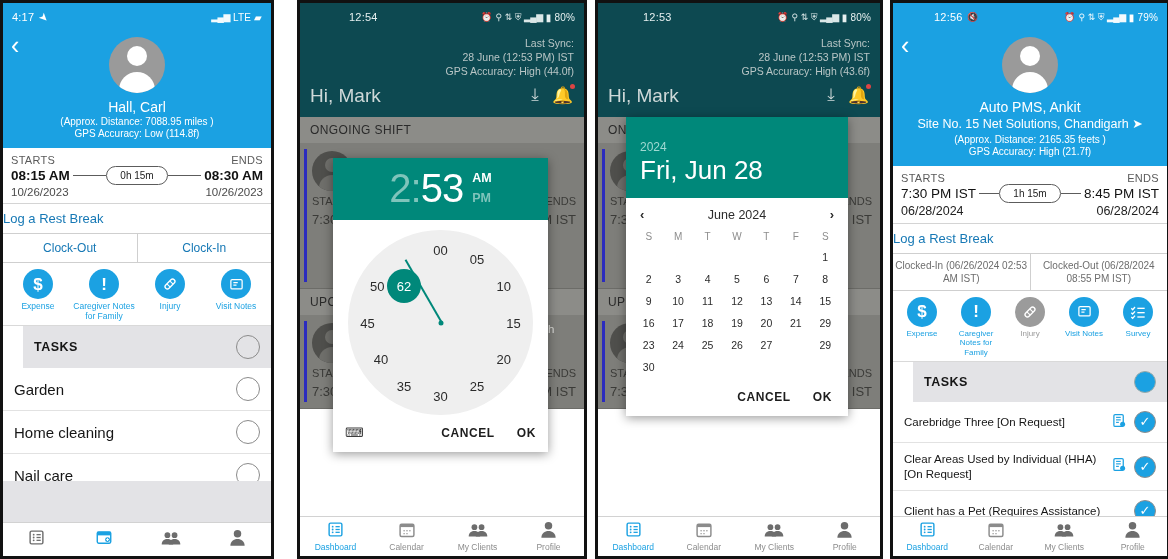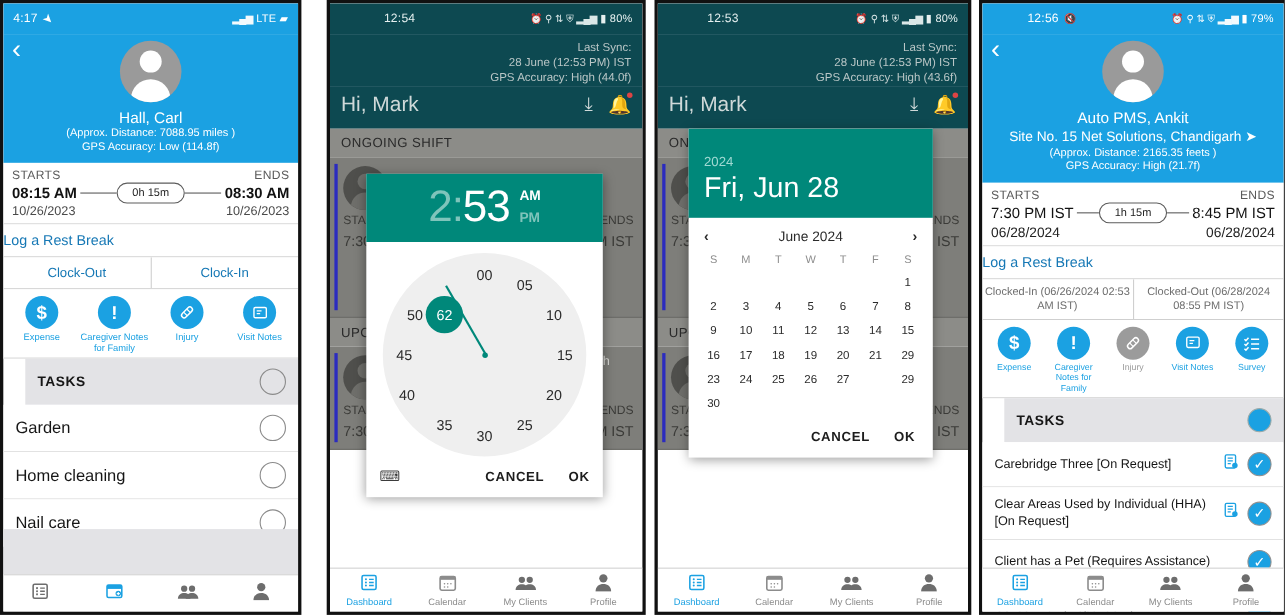--- a/index.html
+++ b/index.html
@@ -467,21 +467,21 @@
             <div class="tp-center" style="left:92.5px; top:92.5px;"></div>
             <div class="tp-sel-lbl" style="left:56px; top:56px;">62</div>
             <div class="tp-num" style="left:92.5px; top:19.5px;">00</div>
             <div class="tp-num" style="left:129px; top:29.3px;">05</div>
             <div class="tp-num" style="left:155.7px; top:56px;">10</div>
             <div class="tp-num" style="left:165.5px; top:92.5px;">15</div>
             <div class="tp-num" style="left:155.7px; top:129px;">20</div>
             <div class="tp-num" style="left:129px; top:155.7px;">25</div>
             <div class="tp-num" style="left:92.5px; top:165.5px;">30</div>
             <div class="tp-num" style="left:56px; top:155.7px;">35</div>
-            <div class="tp-num" style="left:22px; top:129px;">40</div>
+            <div class="tp-num" style="left:33px; top:129px;">40</div>
             <div class="tp-num" style="left:19.5px; top:92.5px;">45</div>
             <div class="tp-num" style="left:29.3px; top:56px;">50</div>
           </div>
           <div class="tp-foot">
             <span class="kbd-ic">⌨</span>
             <span class="tp-btns">
               <span class="dlg-btn">CANCEL</span>
               <span class="dlg-btn">OK</span>
             </span>
           </div>

